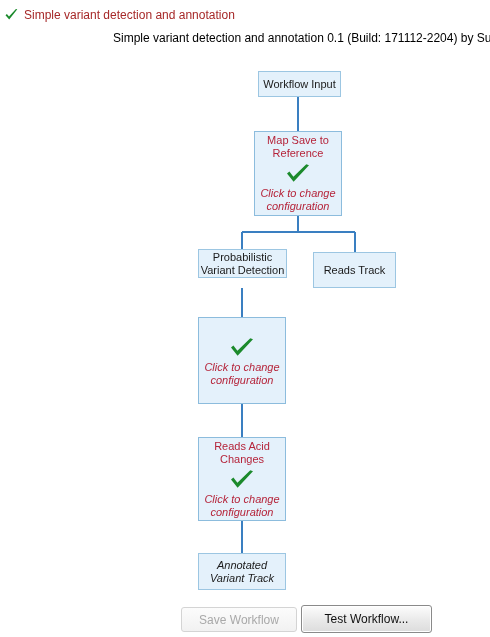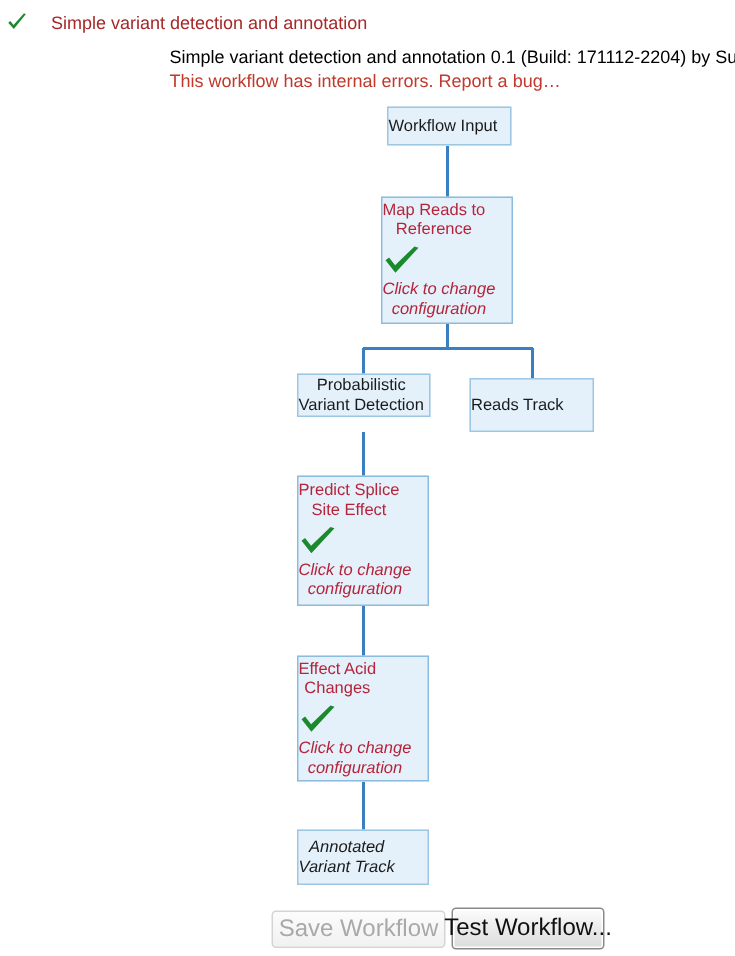--- a/index.html
+++ b/index.html
@@ -20,21 +20,21 @@
   #workflow-header {
     position: absolute;
     left: 0; top: 0;
     width: 490px;
   }
   #workflow-title-row {
     position: absolute;
     left: 4px; top: 8px;
     display: flex;
     align-items: center;
-    gap: 15px;
+    gap: 5px;
   }
   .check-small {
     width: 15px; height: 15px;
     display: block;
     flex: 0 0 auto;
   }
   #workflow-title-text {
     font-size: 12px;
     color: #a62828;
     white-space: nowrap;
@@ -74,21 +74,21 @@
     pointer-events: none;
   }
 
   .node {
     position: absolute;
     box-sizing: border-box;
     background: #e4f1fb;
     border: 1px solid #8cbcdd;
     display: flex;
     flex-direction: column;
-    align-items: flex-start;
+    align-items: center;
     justify-content: center;
     text-align: center;
   }
   .node.plain {
     background: #e4f1fb;
     border-color: #9cc6e2;
   }
   .node-label {
     font-size: 11px;
     color: #1a1a1a;
@@ -118,41 +118,41 @@
     left: 0;
     top: 603px;
     width: 490px;
     height: 34px;
   }
   .btn {
     position: absolute;
     box-sizing: border-box;
     height: 25px;
     border-radius: 3px;
-    font-size: 16px;
+    font-size: 12px;
     font-family: "Liberation Sans", sans-serif;
     display: flex;
     align-items: center;
     justify-content: center;
     padding: 0 10px;
     white-space: nowrap;
   }
   #save-workflow-button {
     left: 181px;
     top: 4px;
     width: 116px;
     color: #a9a9a9;
     background: linear-gradient(to bottom, #fcfcfc 0%, #f1f1f1 100%);
     border: 1px solid #d4d4d4;
     cursor: default;
   }
   #test-workflow-button {
     left: 301px;
     top: 2px;
-    width: 102px;
+    width: 131px;
     height: 28px;
     color: #101010;
     background: linear-gradient(to bottom, #fdfdfd 0%, #eaeaea 52%, #dcdcdc 100%);
     border: 1px solid #8a8a8a;
     cursor: pointer;
     box-shadow: 0 0 0 1px #ffffff inset;
   }
 </style>
 </head>
 <body>
@@ -161,21 +161,20 @@
 
   <div id="workflow-title-row">
     <svg class="check-small" viewBox="0 0 15 15">
       <path d="M1.5 7.2 L5.2 11.4 L13.3 1.3 L11.9 1.0 L5.0 8.6 L2.9 6.0 Z" fill="#1b8a2c"></path>
     </svg>
     <span id="workflow-title-text">Simple variant detection and annotation</span>
   </div>
 
   <div id="workflow-subtitle-block">
     <div id="workflow-version-line">Simple variant detection and annotation 0.1 (Build: 171112-2204) by Support</div>
-    <div id="workflow-error-line">This workflow has internal errors. Report a bug…</div>
   </div>
 
 </div>
 
 <div id="workflow-canvas">
 
   <svg id="connector-layer" viewBox="0 0 490 600" width="490" height="600">
     <g stroke="#3a7fc1" stroke-width="2" fill="none" shape-rendering="crispEdges">
 
       <line x1="298" y1="97" x2="298" y2="131"></line>
@@ -191,50 +190,48 @@
 
       <line x1="242" y1="521" x2="242" y2="553"></line>
     </g>
   </svg>
 
   <div class="node plain" style="left:258px; top:71px; width:83px; height:26px;">
     <span class="node-label">Workflow Input</span>
   </div>
 
   <div class="node config" style="left:254px; top:131px; width:88px; height:85px;">
-    <span class="node-label">Map Reads to
+    <span class="node-label">Map Save to
 Reference</span>
     <svg class="check-big" viewBox="0 0 26 22">
       <path d="M2.0 10.5 L8.6 18.8 L24.0 2.2 L21.3 1.3 L8.4 13.8 L4.4 8.6 Z" fill="#1b8a2c"></path>
     </svg>
     <span class="config-text">Click to change
 configuration</span>
   </div>
 
   <div class="node plain" style="left:198px; top:249px; width:89px; height:29px;">
     <span class="node-label">Probabilistic
 Variant Detection</span>
   </div>
 
   <div class="node plain" style="left:313px; top:252px; width:83px; height:36px;">
     <span class="node-label">Reads Track</span>
   </div>
 
   <div class="node config" style="left:198px; top:317px; width:88px; height:87px;">
-    <span class="node-label">Predict Splice
-Site Effect</span>
     <svg class="check-big" viewBox="0 0 26 22">
       <path d="M2.0 10.5 L8.6 18.8 L24.0 2.2 L21.3 1.3 L8.4 13.8 L4.4 8.6 Z" fill="#1b8a2c"></path>
     </svg>
     <span class="config-text">Click to change
 configuration</span>
   </div>
 
   <div class="node config" style="left:198px; top:437px; width:88px; height:84px;">
-    <span class="node-label">Effect Acid
+    <span class="node-label">Reads Acid
 Changes</span>
     <svg class="check-big" viewBox="0 0 26 22">
       <path d="M2.0 10.5 L8.6 18.8 L24.0 2.2 L21.3 1.3 L8.4 13.8 L4.4 8.6 Z" fill="#1b8a2c"></path>
     </svg>
     <span class="config-text">Click to change
 configuration</span>
   </div>
 
   <div class="node plain" style="left:198px; top:553px; width:88px; height:37px;font-style:italic;">
     <span class="node-label">Annotated

